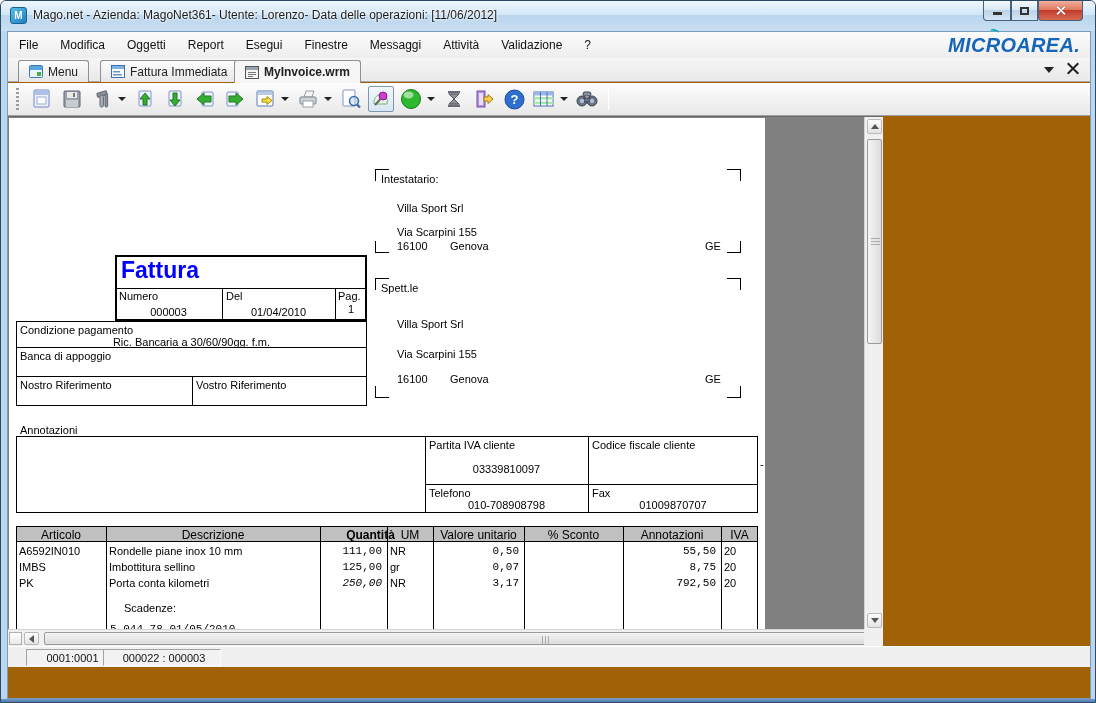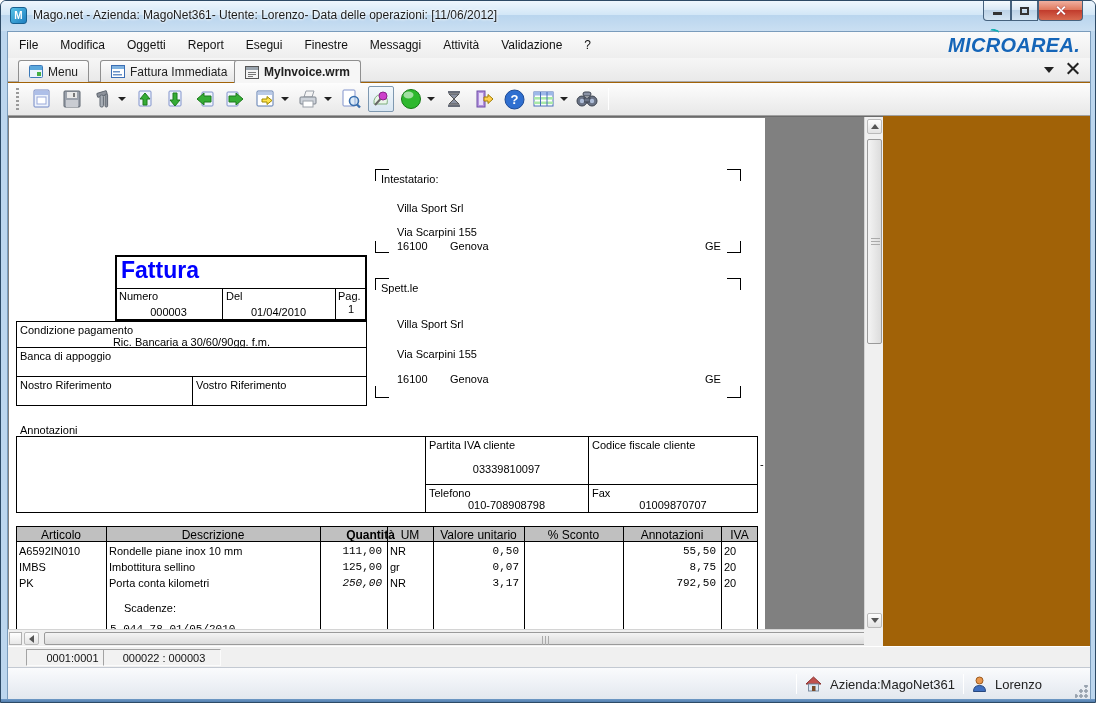--- a/index.html
+++ b/index.html
@@ -487,33 +487,16 @@
           </div>
       </div>
       <div id="sb-corner"></div>
     </div>
 
     <div id="statusbar">
       <div class="spanel" style="left:18px; width:89px;text-align:center;">0001:0001</div>
       <div class="spanel" style="left:95px; width:118px; text-align:center;">000022 : 000003</div>
     </div>
 
-    <div id="appbar">
-      <div class="ab-sep"></div>
-      <svg width="17" height="16">
-          <polygon points="8.5,1 16,8 1,8" fill="#c0504d" stroke="#8a2f2c"></polygon>
-          <rect x="3.5" y="8" width="10" height="7" fill="#dbe7f5" stroke="#7d8da0"></rect>
-          <rect x="7" y="10" width="3.5" height="5" fill="#7a4a28"></rect>
-        </svg>
-      <span>Azienda:MagoNet361</span>
-      <div class="ab-sep"></div>
-      <svg width="15" height="16">
-          <circle cx="7.5" cy="4.5" r="3.5" fill="#e8974e" stroke="#9c5a1e"></circle>
-          <path d="M1.5 15.5 q0 -6 6 -6 q6 0 6 6 Z" fill="#3f6fc0" stroke="#27477e"></path>
-        </svg>
-      <span>Lorenzo</span>
-      <div style="width:18px;"></div>
-      <div id="resize-grip"></div>
-    </div>
   </div>
 
   <div id="bottom-frame"></div>
 </div>
 
 </body></html>

